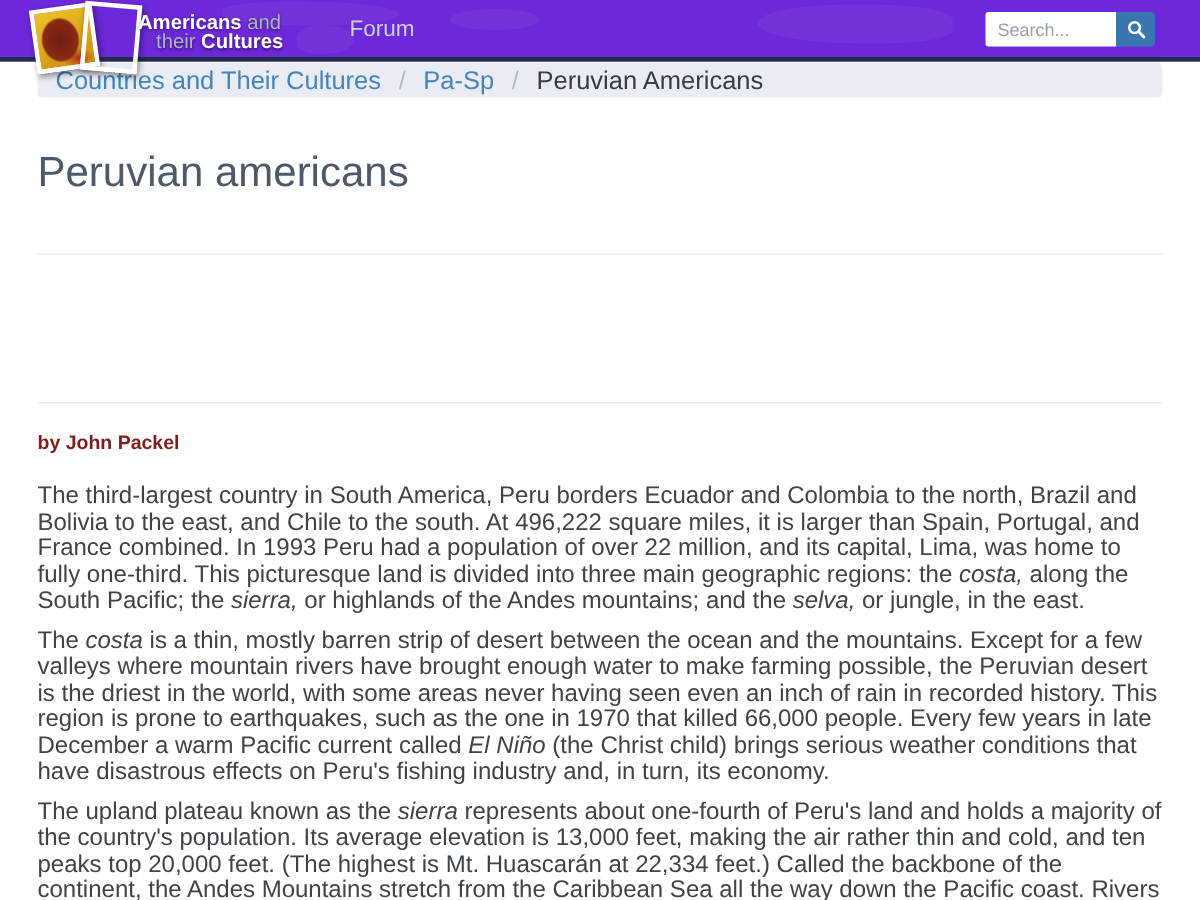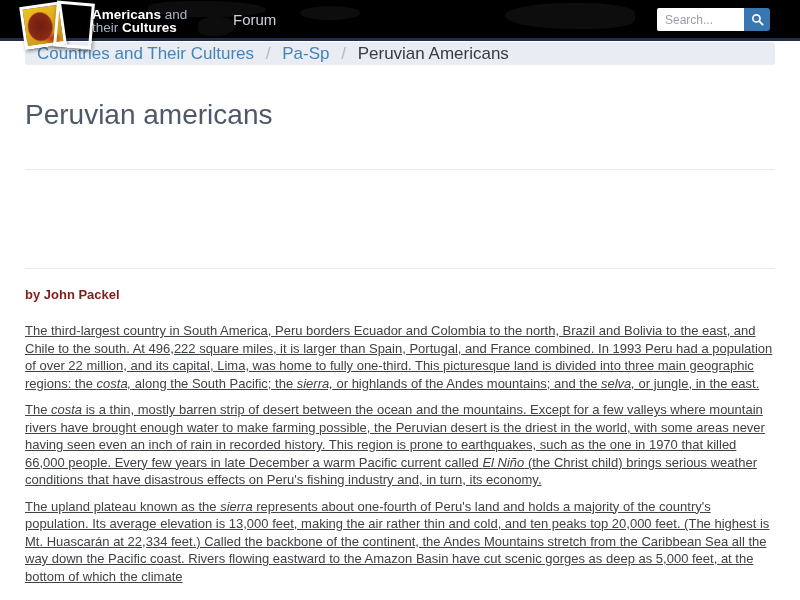--- a/index.html
+++ b/index.html
@@ -6,21 +6,21 @@
   body{
     width:800px;height:600px;overflow:hidden;background:#fff;
     font-family:"Liberation Sans","DejaVu Sans",sans-serif;
     -webkit-font-smoothing:antialiased;
   }
   .page{position:relative;width:800px;height:600px;overflow:hidden;background:#fff;}
 
   
   .header{
     position:absolute;left:0;top:0;width:800px;height:38px;
-    background:#000000;border-bottom:3px solid #222d49;z-index:20;
+    background:#6d28d9;border-bottom:3px solid #222d49;z-index:20;
   }
   .map-blob{position:absolute;background:rgba(255,255,255,0.05);}
   .blob-a{left:148px;top:1px;width:118px;height:16px;border-radius:40% 60% 50% 50%;}
   .blob-b{left:198px;top:17px;width:38px;height:19px;border-radius:45% 55% 60% 40%;}
   .blob-c{left:300px;top:6px;width:60px;height:14px;border-radius:50%;}
   .blob-d{left:505px;top:3px;width:130px;height:26px;border-radius:55% 45% 40% 60%;}
 
   .logo{position:absolute;left:0;top:0;width:220px;height:50px;cursor:pointer;z-index:40;}
   .tile{position:absolute;border:3px solid #fdfdfd;box-shadow:1px 2px 4px rgba(0,0,0,0.45);}
   .tile-1{
@@ -35,21 +35,21 @@
     background:
       linear-gradient(90deg, rgba(0,0,0,0) 16%, #d9af74 16%, #c79760 36%, rgba(0,0,0,0) 36%,
         rgba(0,0,0,0) 52%, #cda express 52%, #d9af74 52%, #c0905a 74%, rgba(0,0,0,0) 74%),
       linear-gradient(180deg,#e0username 0%, #df7f2e 0%, #cc5f1d 72%, #2e5f93 86%, #24497a 100%);
   }
   .logo-text{
     position:absolute;left:92px;top:8px;color:#aab4c8;font-size:13.5px;line-height:13px;
     text-shadow:0 1px 2px rgba(0,0,0,0.5);white-space:nowrap;
   }
   .logo-text b{color:#ffffff;font-weight:bold;}
-  .logo-line2{padding-left:0;}
+  .logo-line2{padding-left:12px;}
 
   .forum-link{
     position:absolute;left:233px;top:11px;font-size:15px;color:#ccd2dd;cursor:pointer;z-index:30;
   }
 
   .search-wrap{position:absolute;left:657px;top:8px;height:23px;display:flex;z-index:30;}
   .search-input{
     width:87px;height:23px;box-sizing:border-box;border:none;outline:none;
     border-radius:2px 0 0 2px;padding:0 8px;font-size:12px;color:#333;background:#fff;
     font-family:"Liberation Sans","DejaVu Sans",sans-serif;
@@ -74,21 +74,21 @@
   .page-title{
     position:absolute;left:25px;top:80px;font-size:28px;font-weight:400;color:#4d5868;
   }
   .divider{position:absolute;left:25px;width:750px;height:1px;background:#ebebeb;}
   .divider-1{top:169px;}
   .divider-2{top:268px;}
   .byline{position:absolute;left:25px;top:287px;font-size:13px;font-weight:bold;color:#7f1d1d;}
 
   .content{position:absolute;left:25px;top:322px;width:750px;}
   .section-heading{font-size:23px;font-weight:400;color:#3c424a;margin:0 0 9px 7px;}
-  .content p{margin:0 0 9px 0;font-size:13px;line-height:17.5px;color:#3f4247;text-decoration:underline;}
+  .content p{margin:0 0 9px 0;font-size:16px;line-height:17.5px;color:#3f4247;}
   .content p em{font-style:italic;}
 </style>
 </head>
 <body>
 
 <div class="page">
 
   <div class="header">
     <div class="map-blob blob-a"></div>
     <div class="map-blob blob-b"></div>

